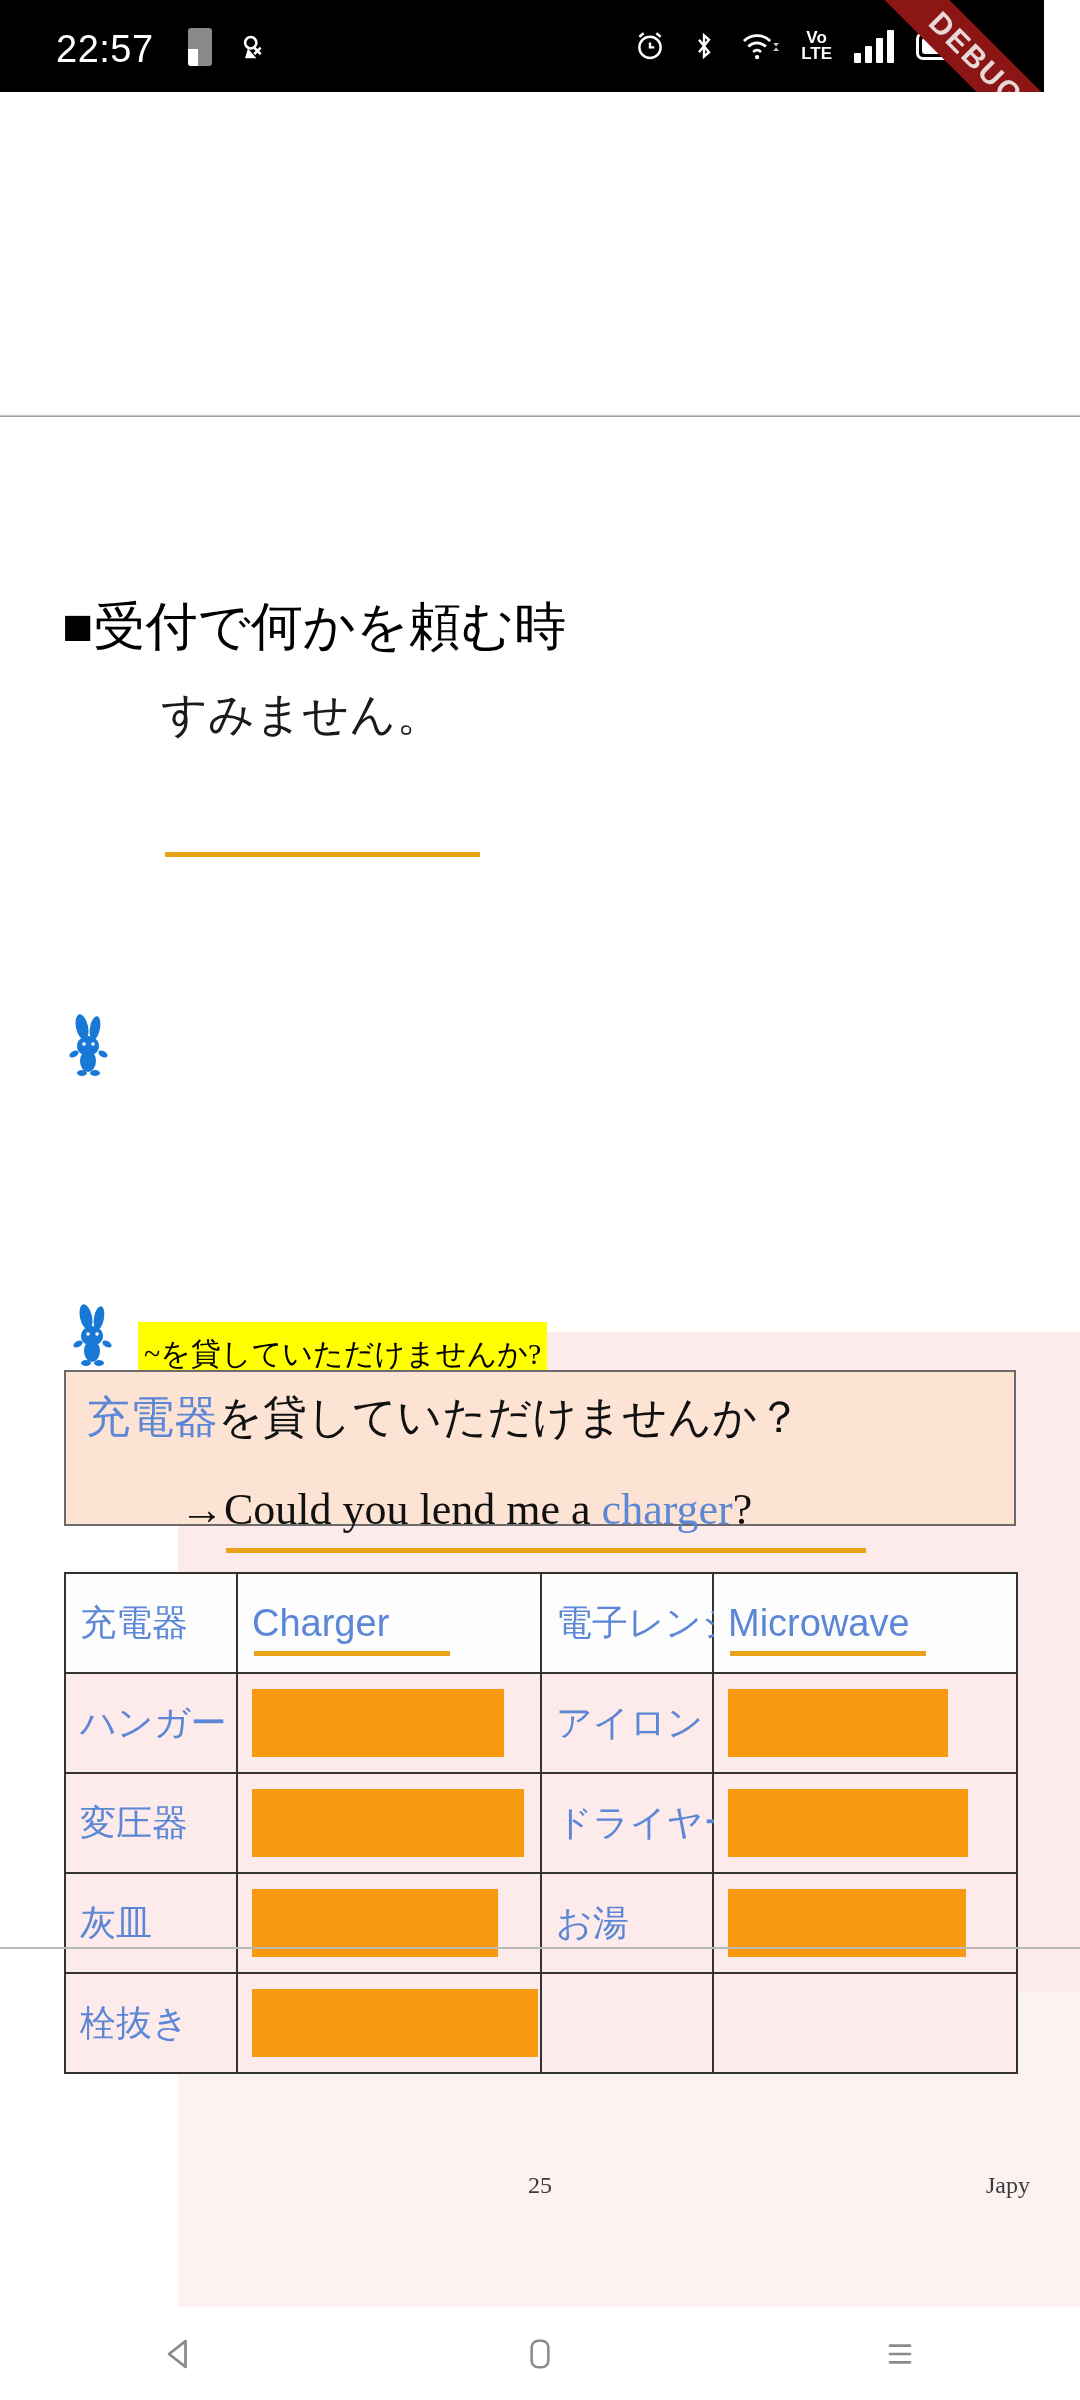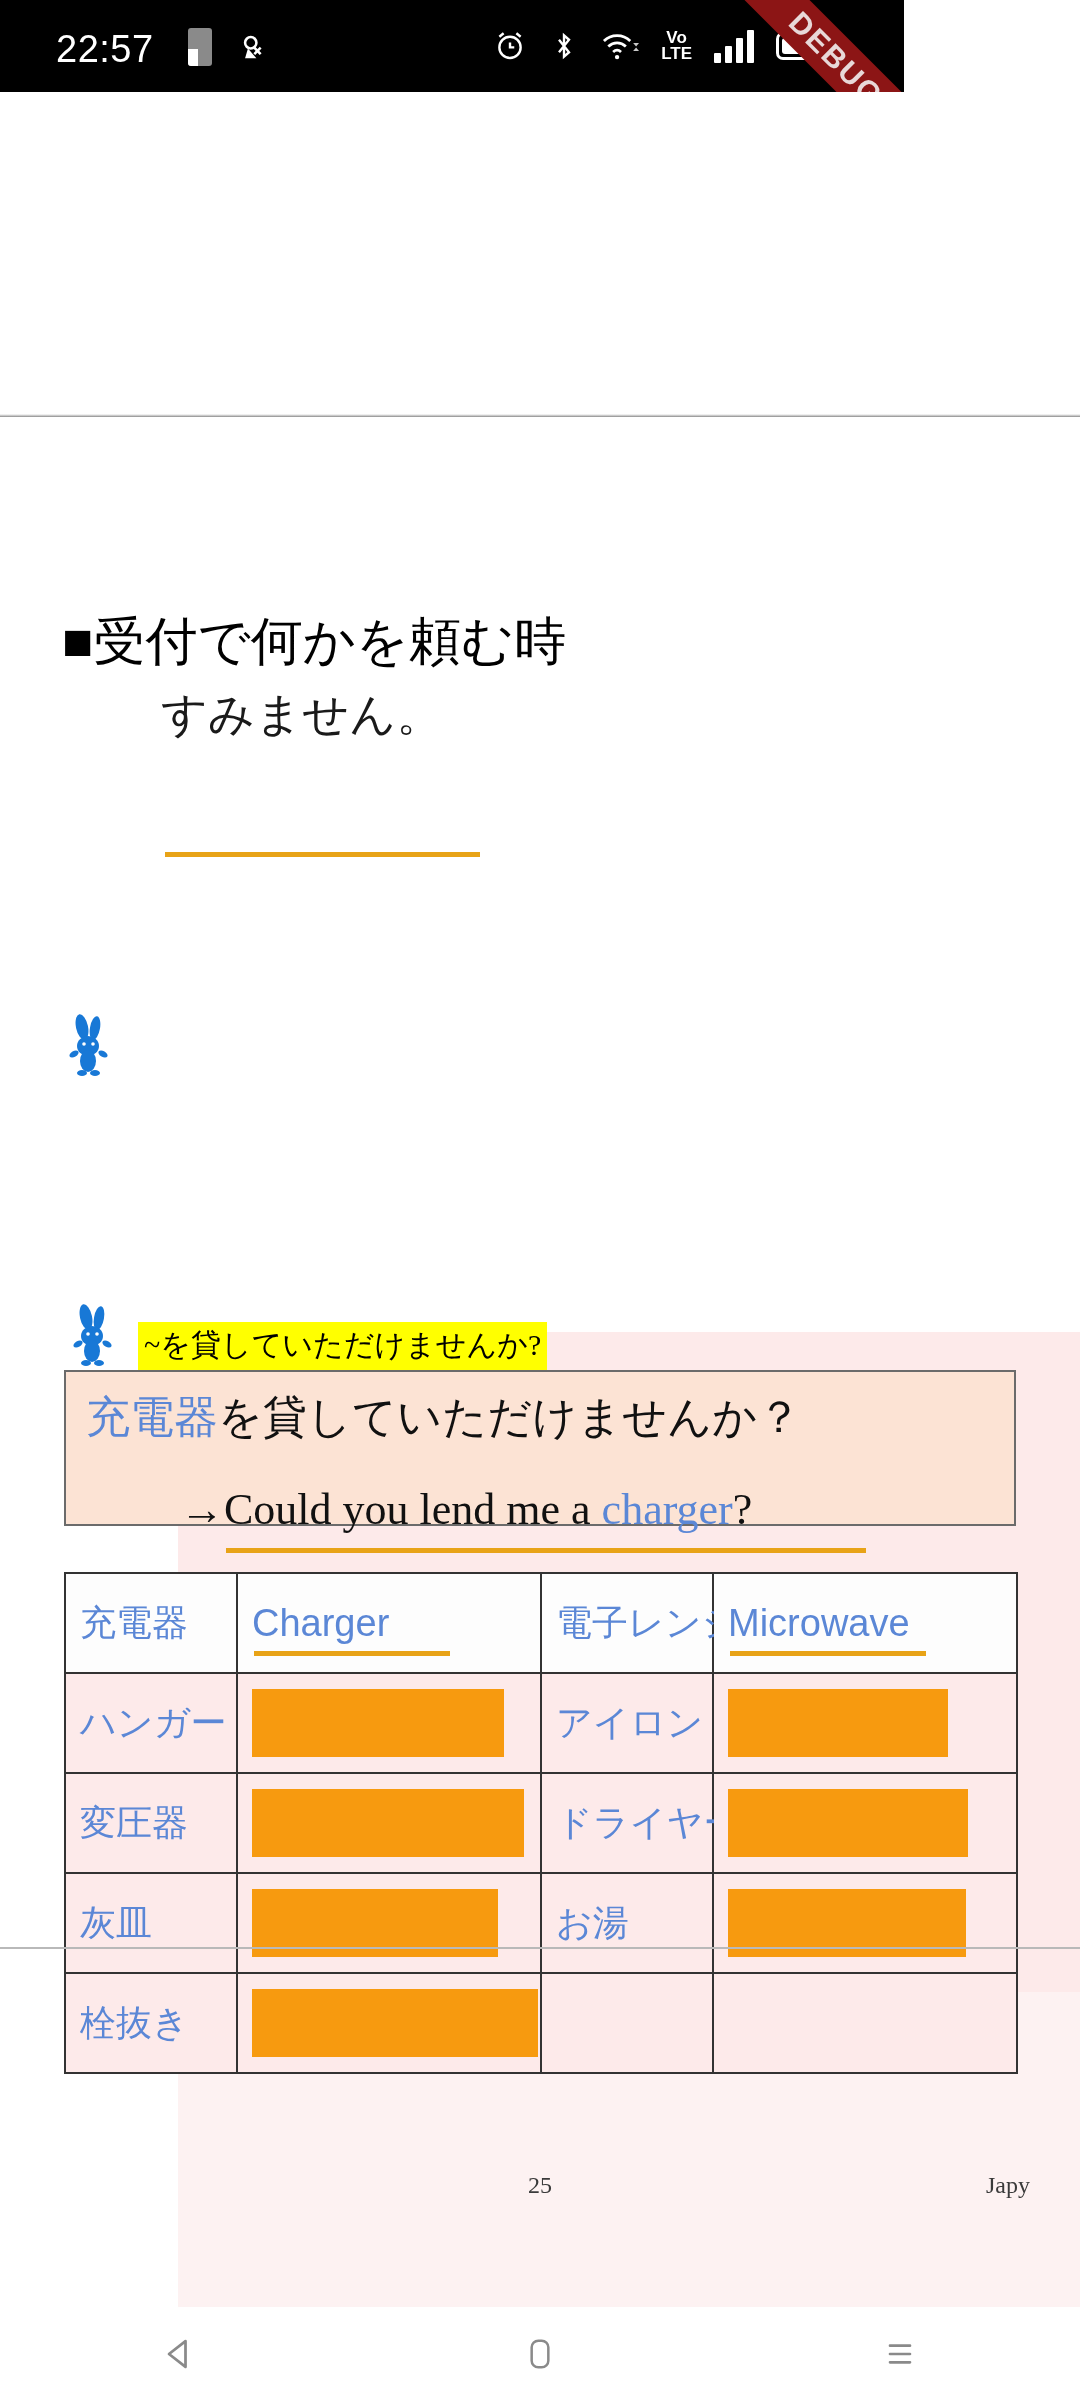--- a/index.html
+++ b/index.html
@@ -5,21 +5,21 @@
   * { margin:0; padding:0; box-sizing:border-box; }
   html, body {
     width:1080px; height:2400px;
     background:#ffffff;
     font-family:"Liberation Sans", sans-serif;
     overflow:hidden;
   }
 
   
   #status-bar{
-    position:absolute; top:0; left:0; width:904px; height:92px;
+    position:absolute; top:0; left:0; width:1044px; height:92px;
     background:#000000; overflow:hidden;
   }
   #status-clock{
     position:absolute; left:56px; top:28px;
     color:#ffffff; font-size:38px; letter-spacing:0.5px;
     font-family:"Liberation Sans", sans-serif;
   }
   .sb-left-icon{ position:absolute; }
   #icon-sim{
     left:188px; top:28px; width:24px; height:38px;
@@ -104,21 +104,21 @@
     position:absolute; left:178px; top:900px; width:902px; height:660px;
     background:#fdeaea;
   }
   #pink-wash-2{
     position:absolute; left:178px; top:1560px; width:902px; height:400px;
     background:#fdf2f2;
   }
 
   
   #heading{
-    position:absolute; left:62px; top:175px;
+    position:absolute; left:62px; top:160px;
     font-family:"Liberation Serif", serif;
     font-size:52px; color:#000000; white-space:nowrap;
   }
 
   
   .rabbit{ position:absolute; }
   .rabbit svg{ display:block; }
 
   #jp-line-1{
     position:absolute; left:145px; top:252px;
@@ -131,21 +131,21 @@
     font-family:"Liberation Sans", sans-serif;
   }
   #en-line-1-underline{
     position:absolute; left:165px; top:420px; width:315px; height:5px;
     background:#e8a317;
   }
 
   
   #prompt-highlight{
     position:absolute; left:138px; top:890px;
-    background:#ffff00; padding:3px 6px 5px 6px;
+    background:#ffff00; padding:12px 6px 5px 6px;
     font-family:"Liberation Serif", serif;
     font-size:30px; color:#000; white-space:nowrap;
   }
 
   
   #example-box{
     position:absolute; left:64px; top:938px;
     width:952px; height:156px;
     background:#fce3d4; border:2px solid #6b6b6b;
   }

